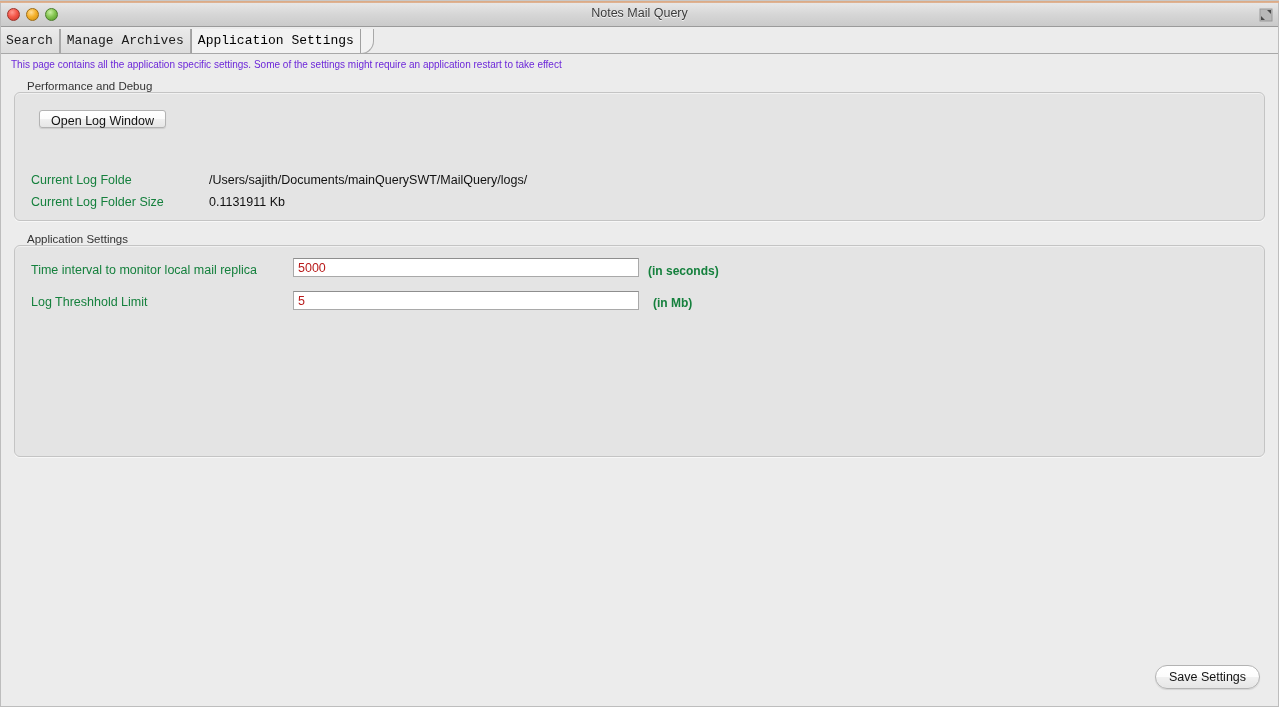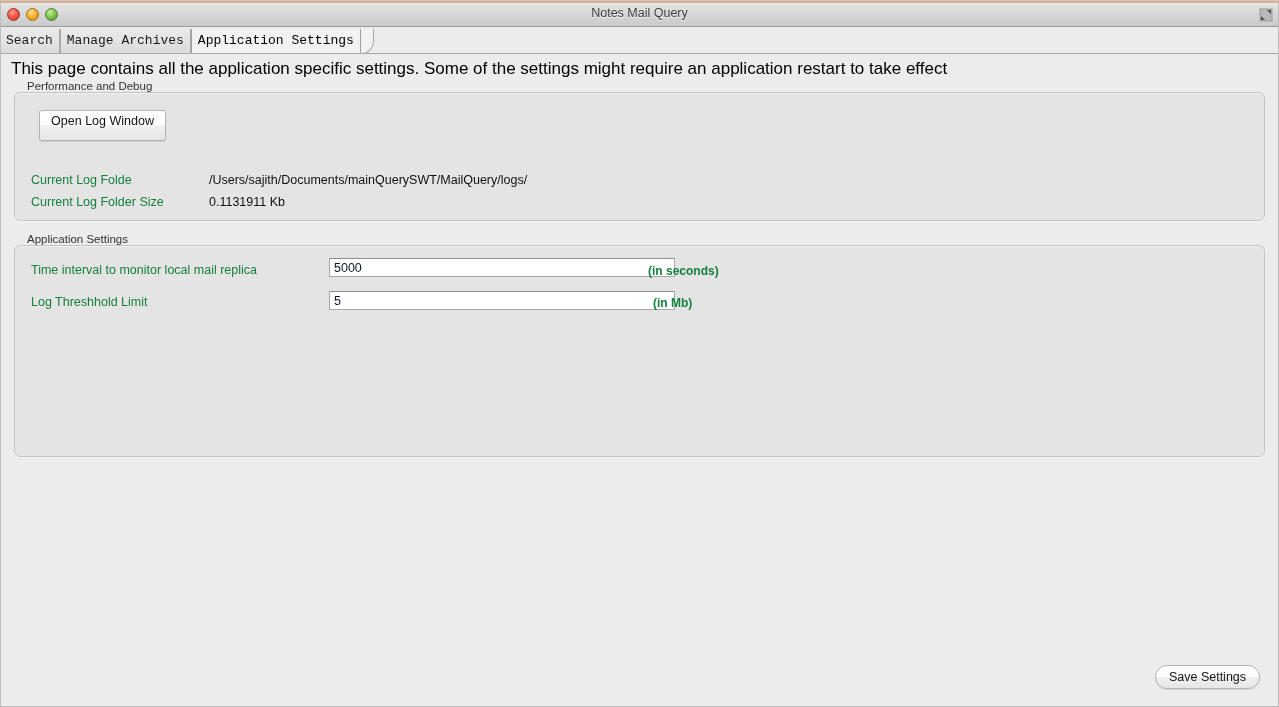--- a/index.html
+++ b/index.html
@@ -162,22 +162,22 @@
     left: 0; top: 54px;
     width: 1279px;
     height: 653px;
     background: #ececec;
   }
 
   .page-desc {
     position: absolute;
     left: 11px;
     top: 5px;
-    font-size: 17px;
-    color: #000000;
+    font-size: 10px;
+    color: #6d28d9;
   }
 
   
   .group {
     position: absolute;
     border: 1px solid #c4c4c4;
     border-radius: 6px;
     background: #e4e4e4;
     box-sizing: border-box;
     box-shadow: inset 0 1px 0 #f1f1f1, 0 1px 0 #f7f7f7;
@@ -222,21 +222,21 @@
     box-shadow: 0 1px 1px rgba(0,0,0,0.10);
     box-sizing: border-box;
     cursor: pointer;
     text-align: center;
     white-space: nowrap;
   }
   #btn-open-log {
     left: 39px;
     top: 56px;
     width: 127px;
-    height: 31px;
+    height: 18px;
     line-height: 20px;
     font-size: 12.5px;
     border-radius: 3px;
   }
   #btn-change-log {
     left: 199px;
     top: 54px;
     width: 437px;
     height: 26px;
     line-height: 24px;
@@ -279,25 +279,24 @@
 
   
   .txtinput {
     position: absolute;
     background: #ffffff;
     border: 1px solid #a9a9a9;
     border-top-color: #8e8e8e;
     box-sizing: border-box;
     font-family: "Liberation Sans", sans-serif;
     font-size: 12.5px;
-    color: #0f172a;
+    color: #b91c1c;
     padding: 0 4px;
     outline: none;
     border-radius: 0;
-    margin-left: 36px;
   }
   #input-interval {
     left: 293px;
     top: 204px;
     width: 346px;
     height: 19px;
     line-height: 17px;
   }
   #input-threshold {
     left: 293px;

